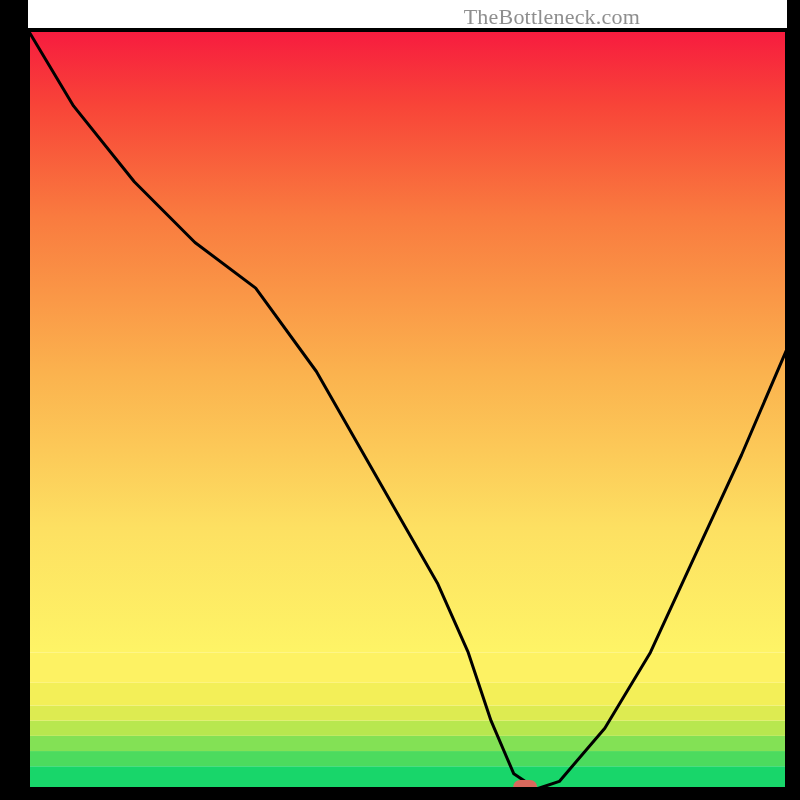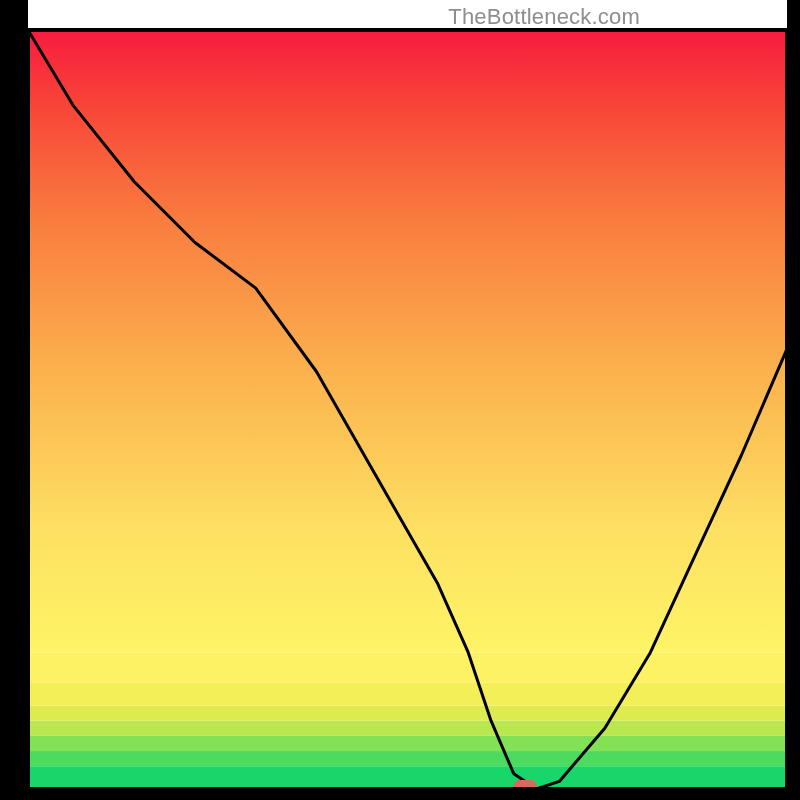--- a/index.html
+++ b/index.html
@@ -5,20 +5,21 @@
   body {
     margin: 0;
     padding: 0;
     background: #fff;
     font-family: Arial, sans-serif;
   }
   .container {
     width: 652px;
     height: 800px;
     position: relative;
+    font-family: Liberation Serif, serif;
   }
   .watermark {
     position: absolute;
     top: 4px;
     right: 12px;
     font-size: 22px;
     color: #8e8e8e;
     font-weight: 500;
     letter-spacing: 0.2px;
   }

